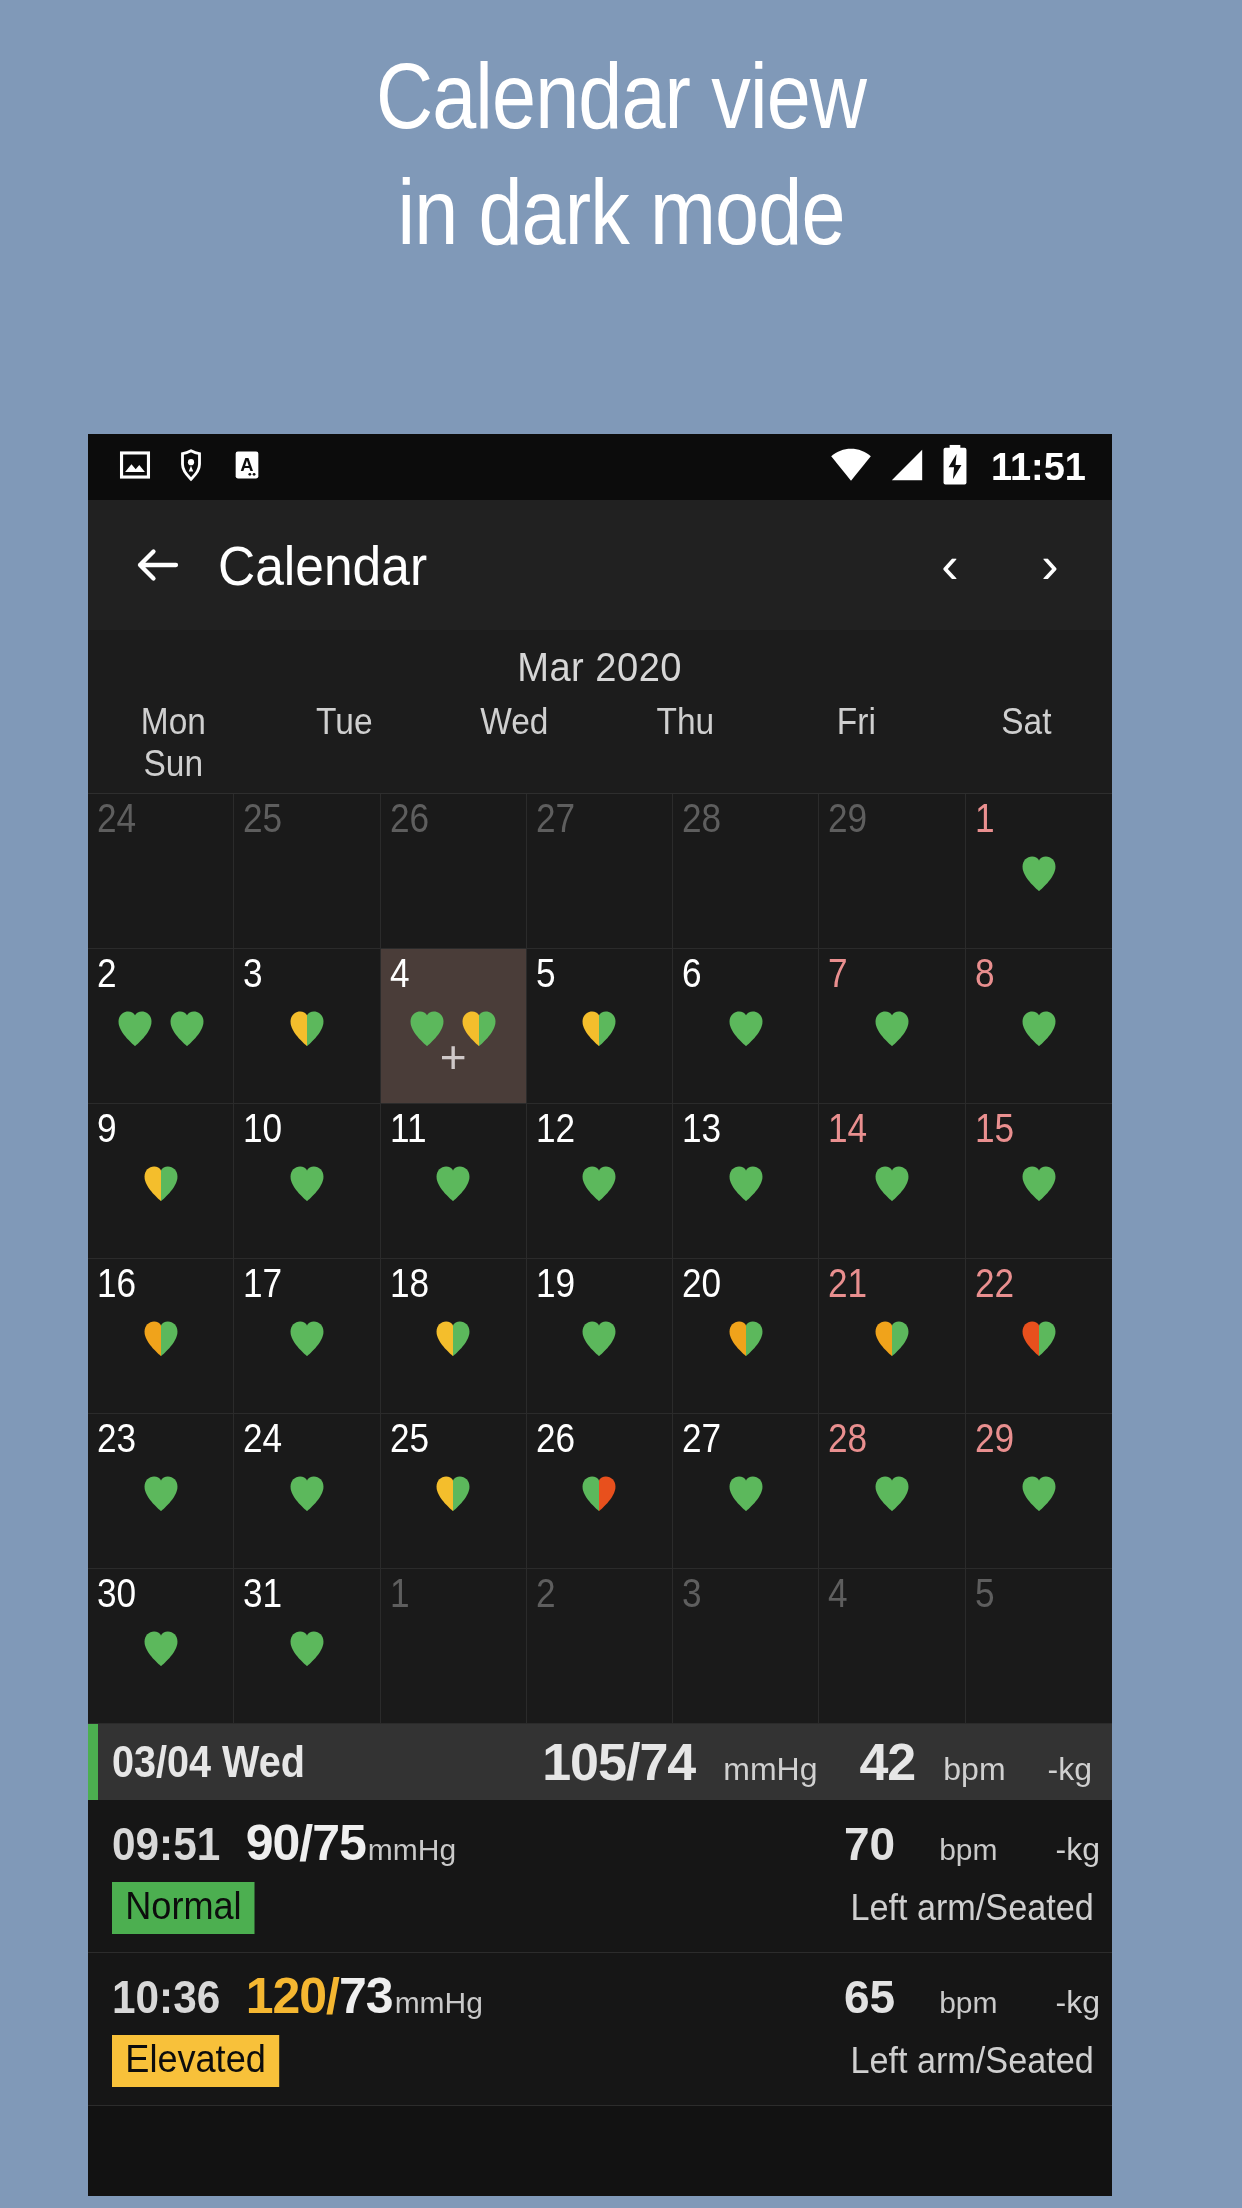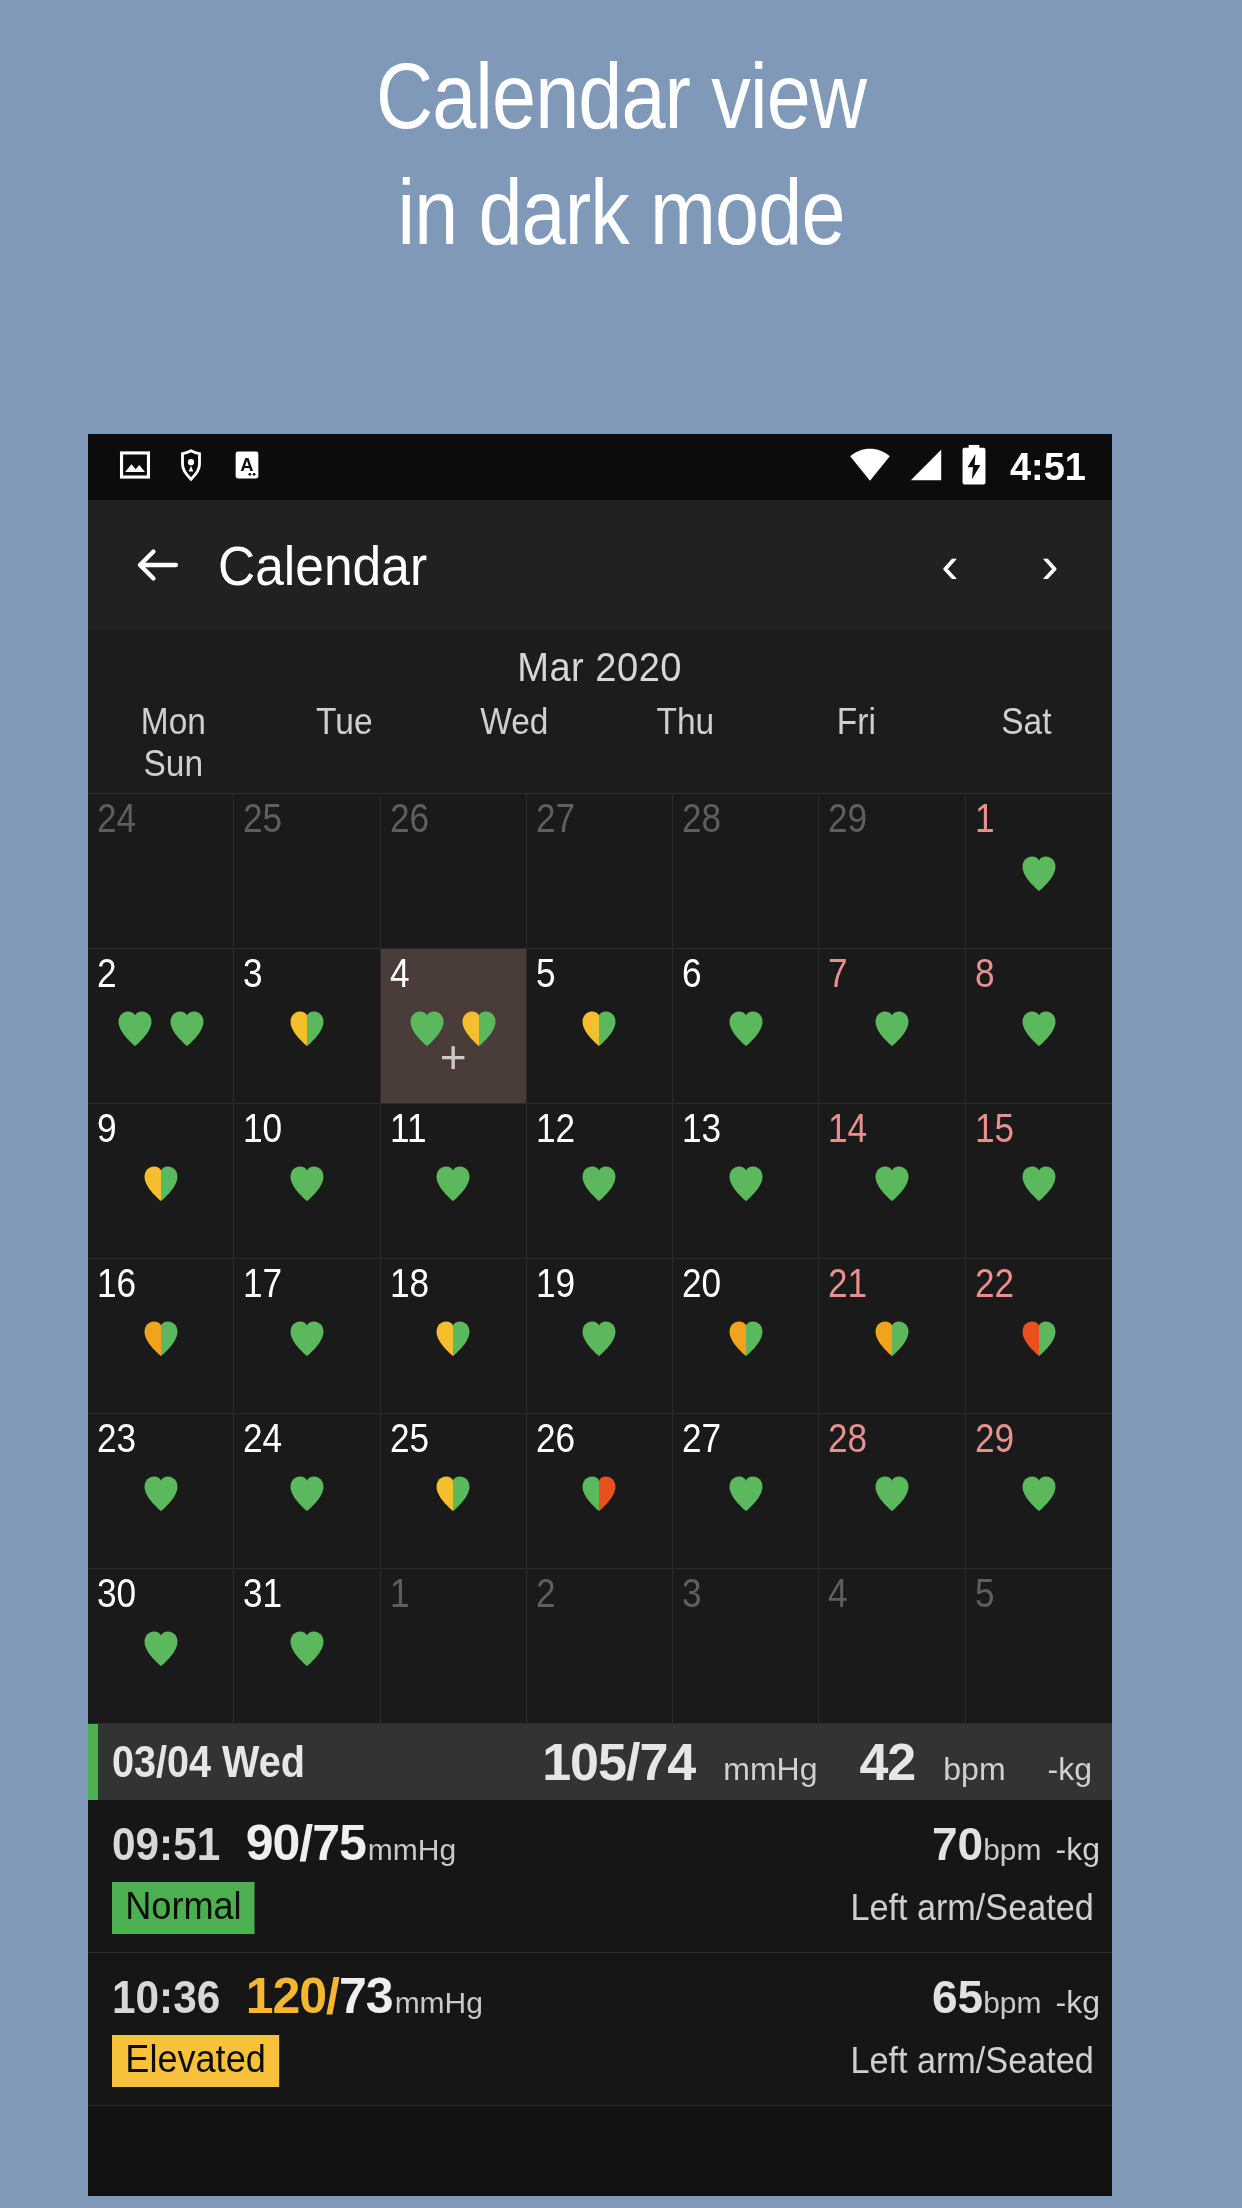--- a/index.html
+++ b/index.html
@@ -143,21 +143,21 @@
     position:relative;
     padding:14px 12px 18px 24px;
     border-bottom:1px solid #2c2c2c;
     min-height:140px;
   }
   .drow .line1{ display:flex; align-items:baseline; }
   .time{ font-size:46px; font-weight:700; color:#d8d8d8; margin-right:16px; transform:scaleX(0.92); transform-origin:left;}
   .bp{ font-size:50px; font-weight:700; color:#efefef; letter-spacing:-1px;}
   .bp .sys.warn{ color:#f5b731; }
   .mm{ font-size:30px; color:#c9c9c9; margin-left:2px;}
-  .line1 .right{ margin-left:auto; display:flex; align-items:baseline; }
+  .line1 .right{ margin-left:auto; display:flex; align-items:baseline;gap:44px; }
   .bpm{ font-size:46px; font-weight:700; color:#e2e2e2; }
   .bpmu{ font-size:30px; color:#c9c9c9; margin-right:14px;}
   .kg{ font-size:32px; color:#d0d0d0; }
   .line2{ display:flex; align-items:center; margin-top:10px; }
   .badge{
     display:inline-block;
     font-size:38px;
     color:#0d0d0d;
     padding:2px 14px 6px;
     line-height:44px;
@@ -212,21 +212,21 @@
             <path d="M18 2v16H2z" fill="#fff"></path>
           </svg>
       </span>
       <span class="icn">
         <svg width="28" height="42" viewBox="0 0 14 22">
             <rect x="4.2" y="0.5" width="5.6" height="2" fill="#fff"></rect>
             <rect x="1" y="2" width="12" height="19.2" rx="1" fill="#fff"></rect>
             <path d="M7.8 5.2L3.6 12.2h2.9L5.9 18.4 10.4 11H7.3z" fill="#0c0c0c"></path>
           </svg>
       </span>
-      <span class="sb-clock">4:51</span>
+      <span class="sb-clock">11:51</span>
     </div>
   </div>
 
   <div class="appbar">
     <span class="back">
       <svg width="54" height="54" viewBox="0 0 24 24">
           <path d="M20 12H4M10 6l-6 6 6 6" fill="none" stroke="#fff" stroke-width="1.9" stroke-linecap="round" stroke-linejoin="round"></path>
         </svg>
     </span>
     <span class="title">Calendar</span>

